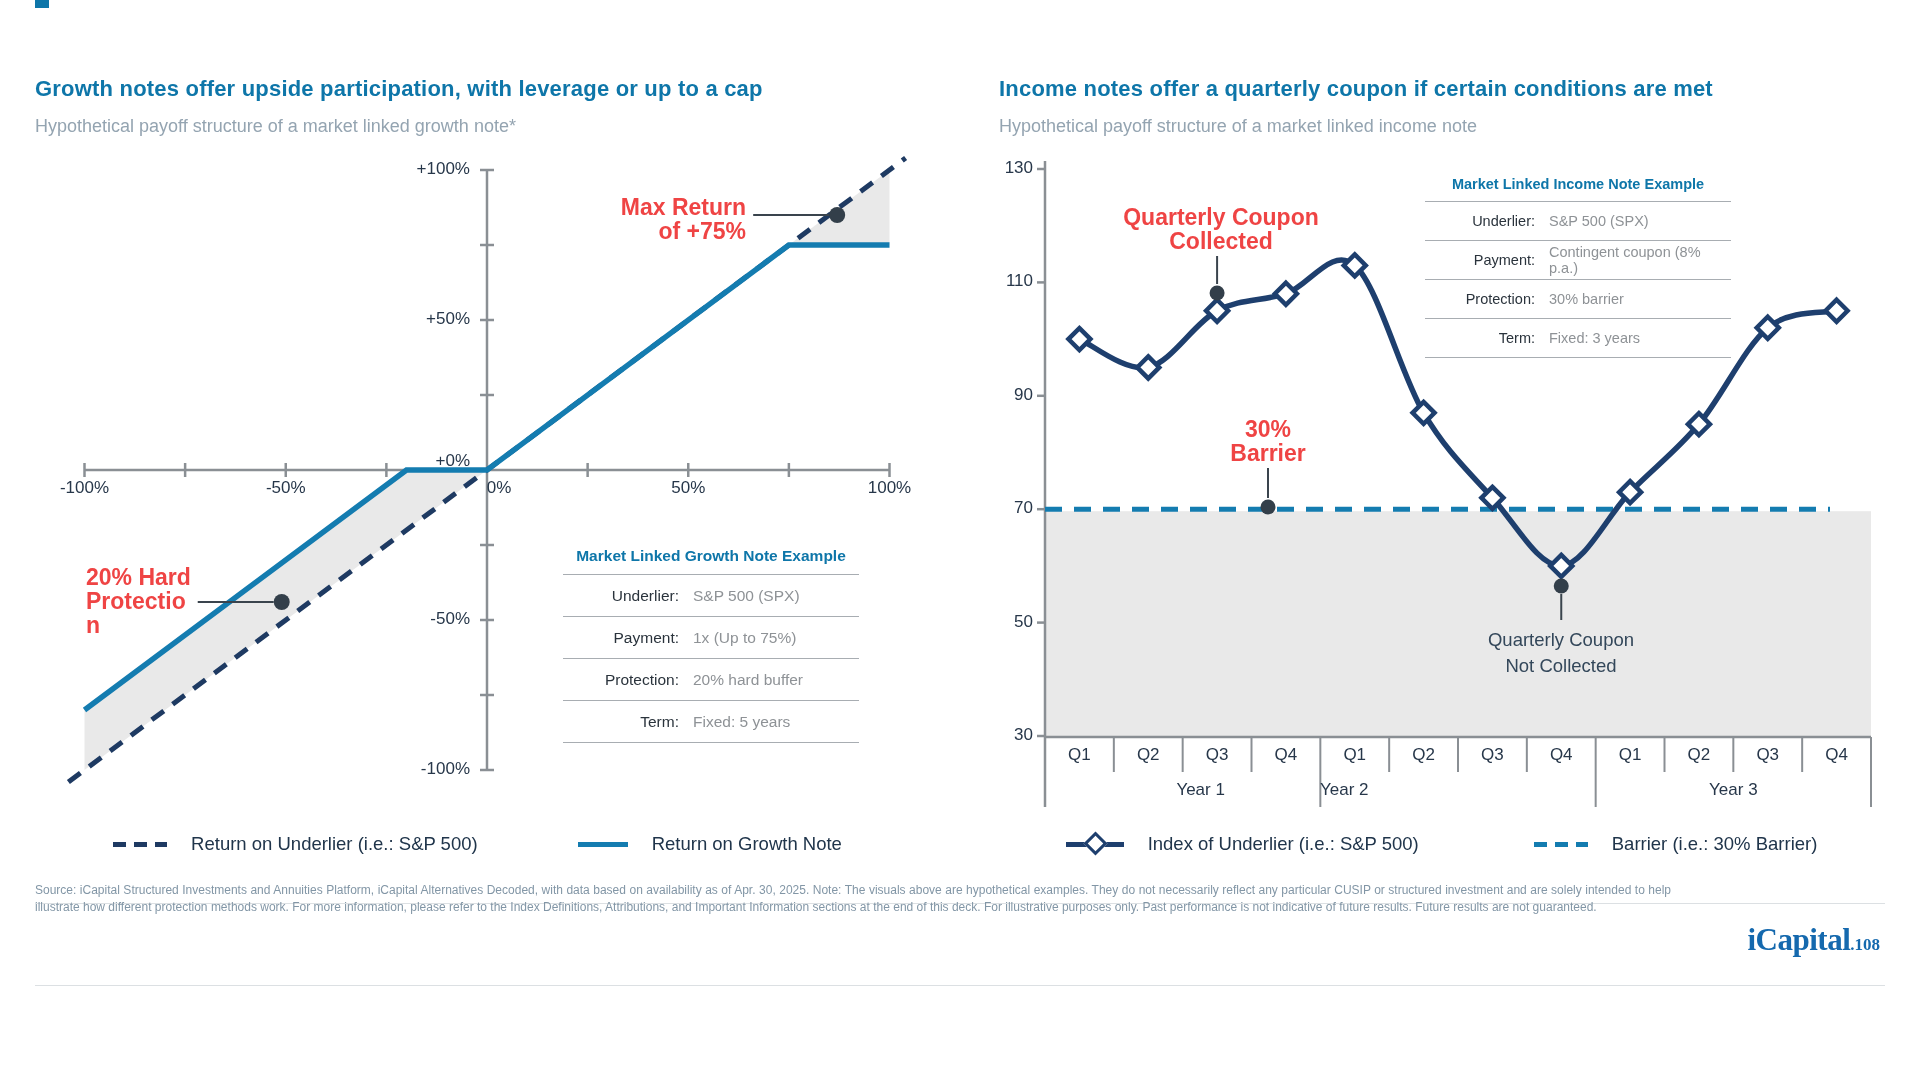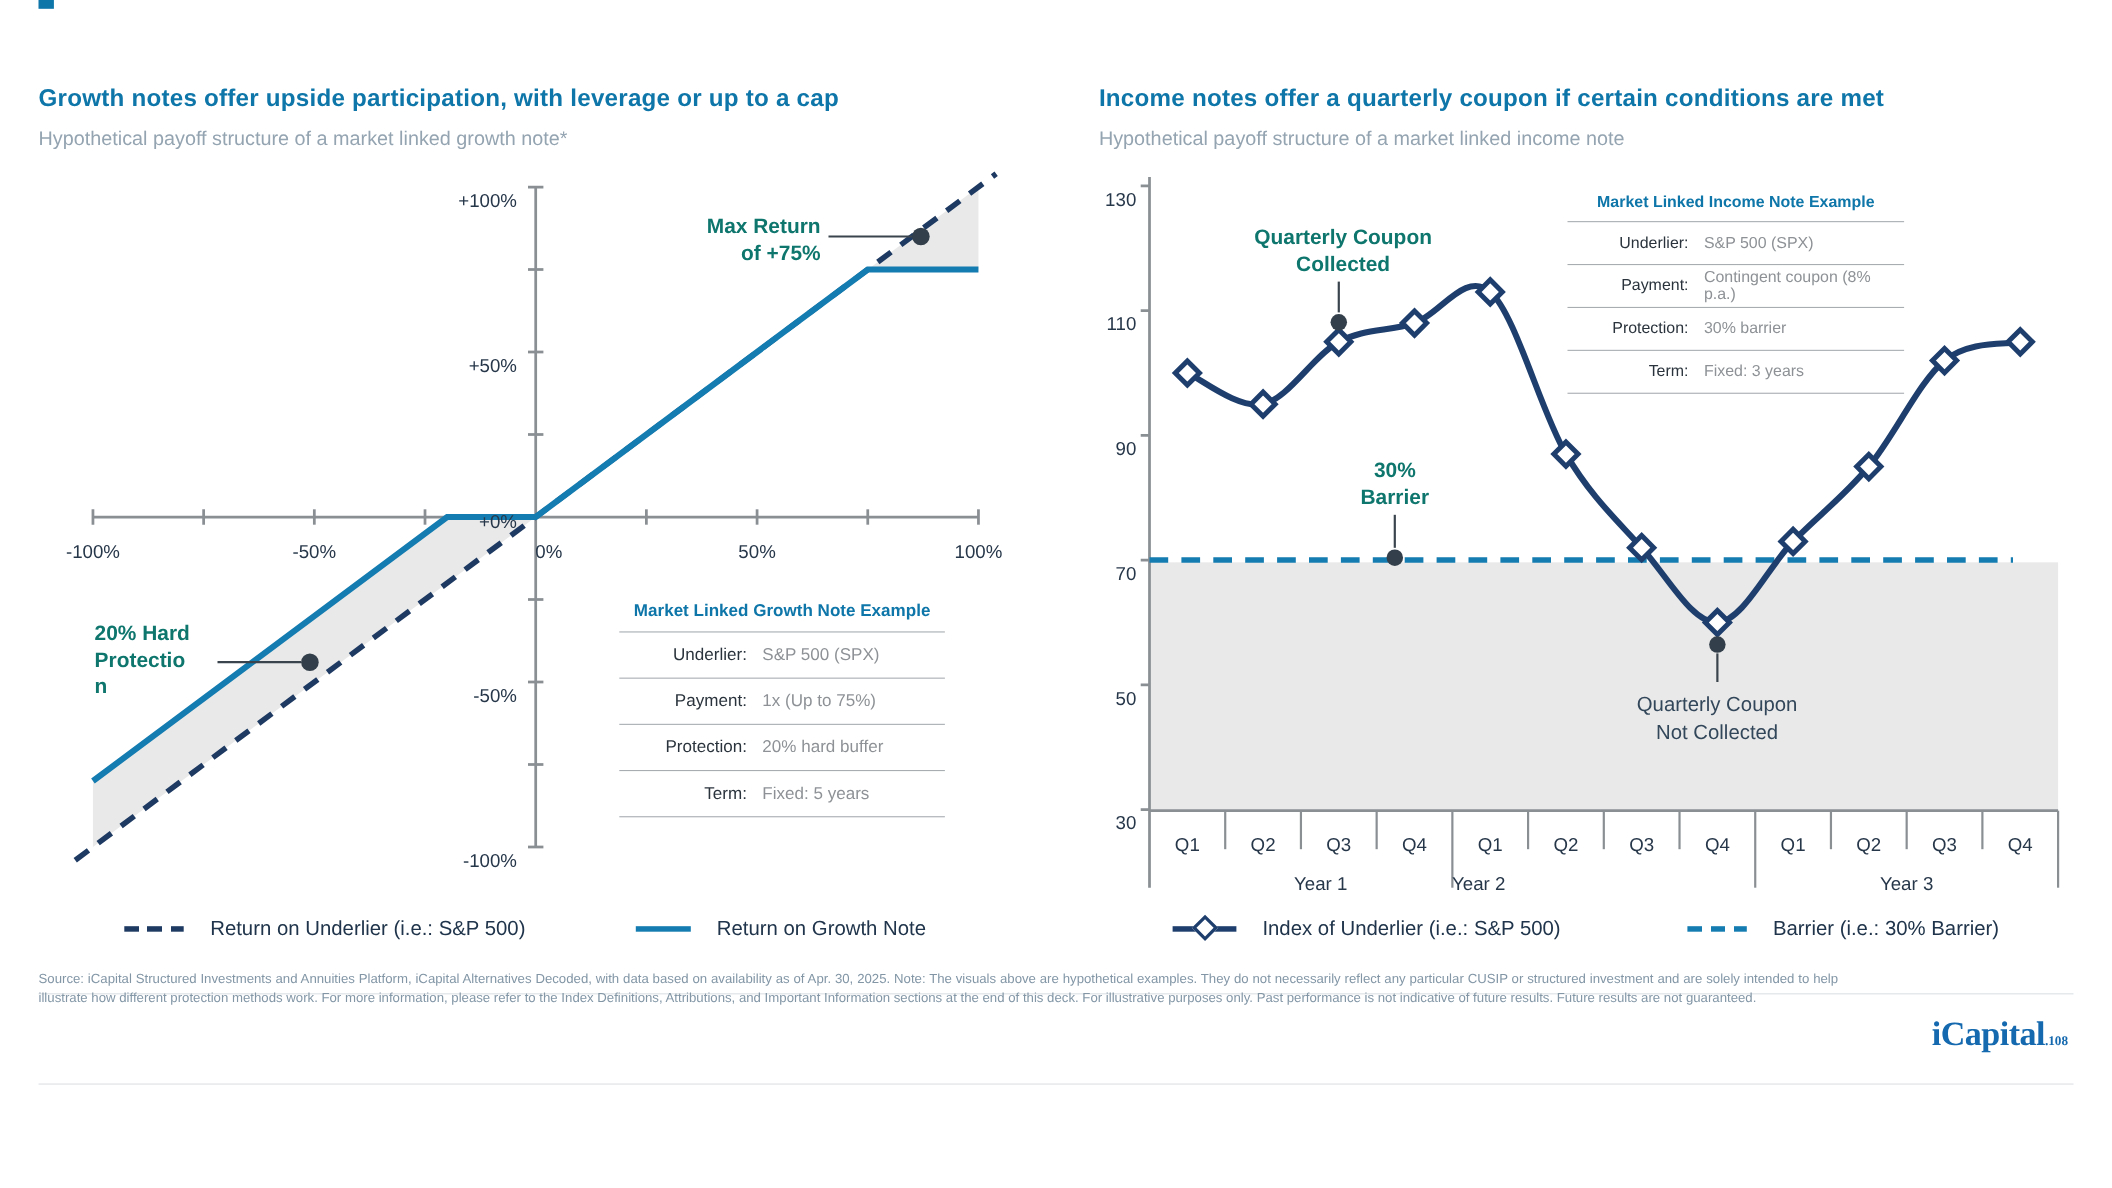--- a/index.html
+++ b/index.html
@@ -7,22 +7,22 @@
   .page{position:relative;width:1920px;height:1080px;background:#fff;overflow:hidden;}
   .accent{position:absolute;left:35px;top:0;width:14px;height:8px;background:#0E76A9;}
   .title{position:absolute;margin:0;font-size:22px;font-weight:600;color:#0E76A9;letter-spacing:.2px;}
   .g-title{left:35px;top:76px;}
   .i-title{left:999px;top:76px;}
   .subtitle{position:absolute;margin:0;font-size:18px;font-weight:400;color:#94A4B1;}
   .g-subtitle{left:35px;top:116px;}
   .i-subtitle{left:999px;top:116px;}
   .g-svg{position:absolute;left:35px;top:140px;width:900px;height:650px;}
   .i-svg{position:absolute;left:980px;top:150px;width:920px;height:700px;}
-  .tick{position:absolute;font-size:17px;color:#27374A;margin-top:14px;}
-  .ann{position:absolute;font-size:19px;line-height:24px;color:#0f766e;}
+  .tick{position:absolute;font-size:17px;color:#27374A;}
+  .ann{position:absolute;font-size:23px;line-height:24px;color:#ef4444;}
   .bold{font-weight:700;}
   .g-maxret{left:566px;top:195px;width:180px;text-align:right;}
   .g-prot{left:86px;top:565px;width:112px;text-align:left;}
   .i-coupon{left:1071px;top:205px;width:300px;text-align:center;}
   .i-barrier{left:1193px;top:417px;width:150px;text-align:center;}
   .i-nocoupon{left:1411px;top:627px;width:300px;text-align:center;font-weight:400;font-size:18.5px;line-height:26px;color:#33475A;}
   .note-table{position:absolute;background:#fff;border-bottom:1.5px solid #A8ADB2;}
   .g-table{left:563px;top:547px;width:296px;}
   .i-table{left:1425px;top:176px;width:306px;}
   .nt-title{font-weight:700;color:#0E76A9;text-align:center;padding-bottom:9px;}
@@ -44,21 +44,21 @@
   .dash-sample.lt{background:repeating-linear-gradient(90deg,#147CB0 0 13px,transparent 13px 21px);}
   .solid-sample{width:50px;height:5px;background:#147CB0;}
   .diamond-sample{position:relative;width:58px;height:5px;background:#1E3F6E;}
   .diamond-sample i{position:absolute;left:21px;top:-6.5px;width:11px;height:11px;background:#fff;border:3.5px solid #1E3F6E;transform:rotate(45deg);display:block;}
   .footer-rule{position:absolute;left:35px;width:1850px;height:1px;background:#DCE0E3;}
   .rule-top{top:903px;}
   .rule-bottom{top:985px;}
   .source{position:absolute;left:35px;top:870px;width:1636px;font-size:12px;line-height:17px;color:#8296A6;text-align:justify;}
   .logo{position:absolute;left:1660px;top:922px;width:220px;text-align:right;color:#1569AE;font-family:"Liberation Serif",serif;font-weight:700;}
   .logo-main{font-size:31px;letter-spacing:-0.5px;}
-  .logo-num{font-size:12px;}
+  .logo-num{font-size:17px;}
 </style>
 </head>
 <body>
 
 <div class="page">
   <div class="accent"></div>
 
   <h1 class="title g-title">Growth notes offer upside participation, with leverage or up to a cap</h1>
   <h2 class="subtitle g-subtitle">Hypothetical payoff structure of a market linked growth note*</h2>
   <svg id="growth-plot" class="g-svg" viewBox="0 0 900 650">

